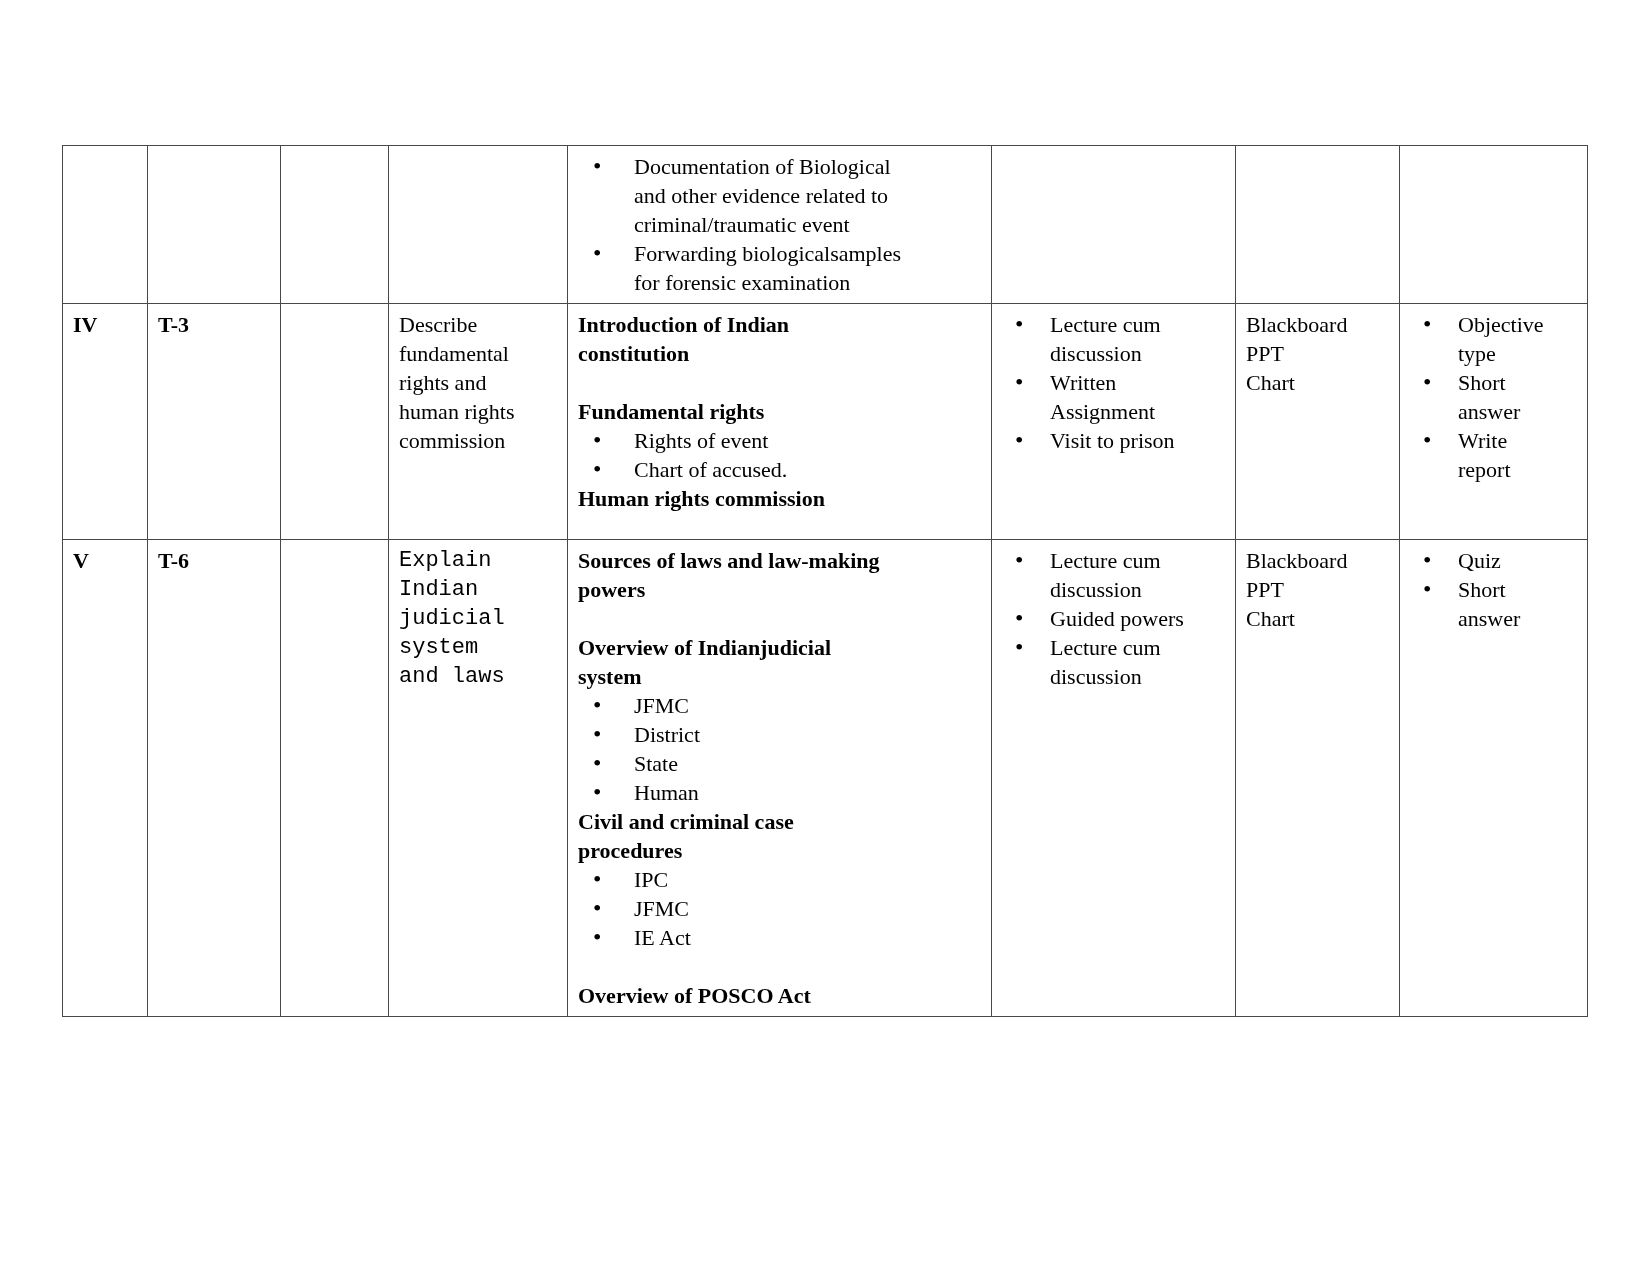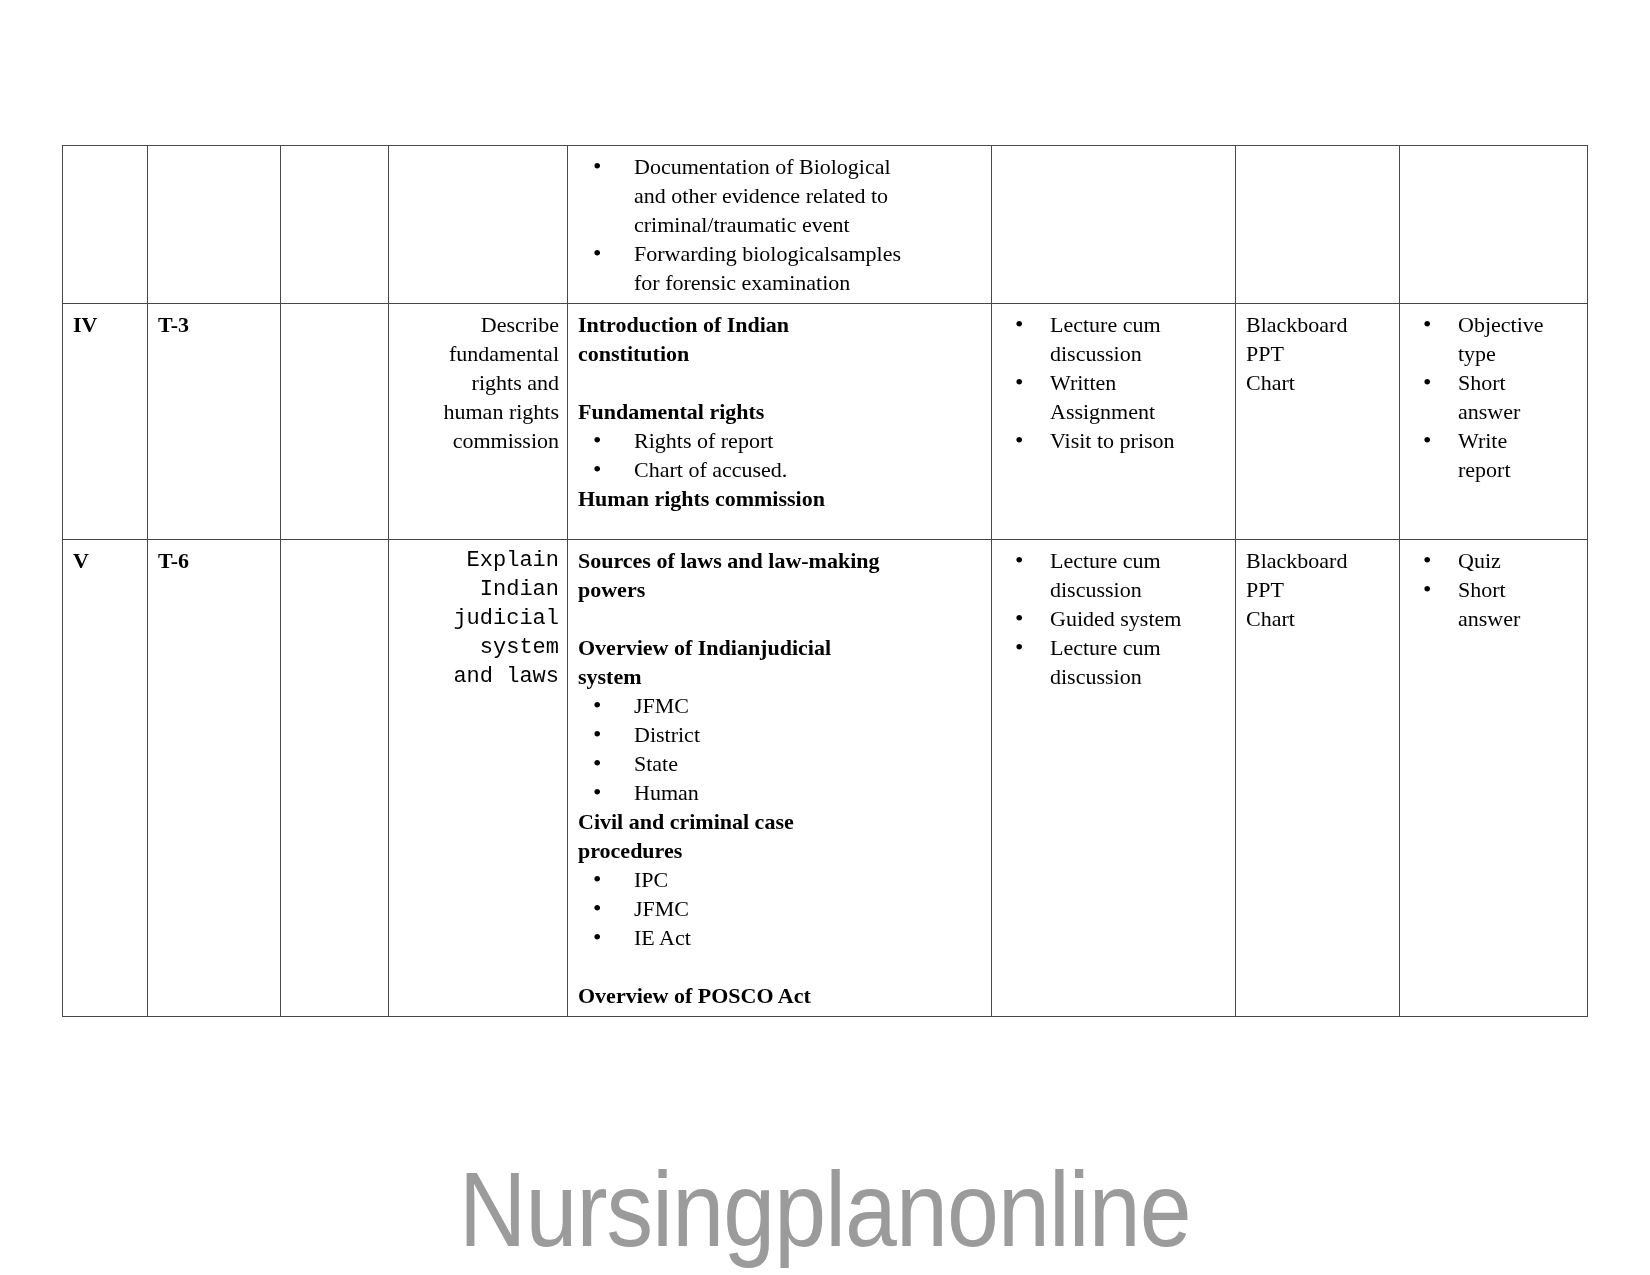--- a/index.html
+++ b/index.html
@@ -26,21 +26,21 @@
     padding: 6px 8px 6px 10px;
     font-size: 22px;
     line-height: 29px;
   }
   tr.row-cont  { height: 152px; }
   tr.row-four  { height: 236px; }
   tr.row-five  { height: 473px; }
 
   td.c-unit  { padding-left: 11px; font-family: Liberation Serif, serif; }
   td.c-hours { padding-left: 20px; }
-  td.c-obj   { padding-left: 10px; text-align: right; }
+  td.c-obj   { padding-left: 10px; }
   td.c-content { padding-left: 9px; }
 
   .p { margin: 0; }
   .b { font-weight: bold; }
   .gap { height: 29px; }
 
   ul.blist { list-style: none; margin: 0; padding: 0; }
   ul.blist li { position: relative; padding-left: 56px; }
   ul.blist li::before {
     content: "\2022";
@@ -112,21 +112,21 @@
           </td>
         <td class="c-blank" style="border-color: rgb(72, 72, 72);"></td>
         <td class="c-obj" style="border-color: rgb(72, 72, 72);">
             <div class="p">Describe<br>fundamental<br>rights and<br>human rights<br>commission</div>
           </td>
         <td class="c-content" style="border-color: rgb(72, 72, 72);">
             <div class="p b">Introduction of Indian<br>constitution</div>
             <div class="gap"></div>
             <div class="p b">Fundamental rights</div>
             <ul class="blist">
-              <li>Rights of report</li>
+              <li>Rights of event</li>
               <li>Chart of accused.</li>
             </ul>
             <div class="p b">Human rights commission</div>
           </td>
         <td class="c-teach" style="border-color: rgb(72, 72, 72);">
             <ul class="blist">
               <li>Lecture cum<br>discussion</li>
               <li>Written<br>Assignment</li>
               <li>Visit to prison</li>
             </ul>
@@ -168,34 +168,31 @@
               <li>IPC</li>
               <li>JFMC</li>
               <li>IE Act</li>
             </ul>
             <div class="gap"></div>
             <div class="p b">Overview of POSCO Act</div>
           </td>
         <td class="c-teach" style="border-color: rgb(72, 72, 72);">
             <ul class="blist">
               <li>Lecture cum<br>discussion</li>
-              <li>Guided system</li>
+              <li>Guided powers</li>
               <li>Lecture cum<br>discussion</li>
             </ul>
           </td>
         <td class="c-av" style="border-color: rgb(72, 72, 72);">
             <div class="p">Blackboard<br>PPT<br>Chart</div>
           </td>
         <td class="c-assess" style="border-color: rgb(72, 72, 72);">
             <ul class="blist">
               <li>Quiz</li>
               <li>Short<br>answer</li>
             </ul>
           </td>
       </tr>
     </tbody>
   </table>
 
-  <div class="watermark-wrap">
-    <span class="watermark" style="color: rgb(155, 155, 155);">Nursingplanonline</span>
-  </div>
 
 </div>
 
 </body></html>

